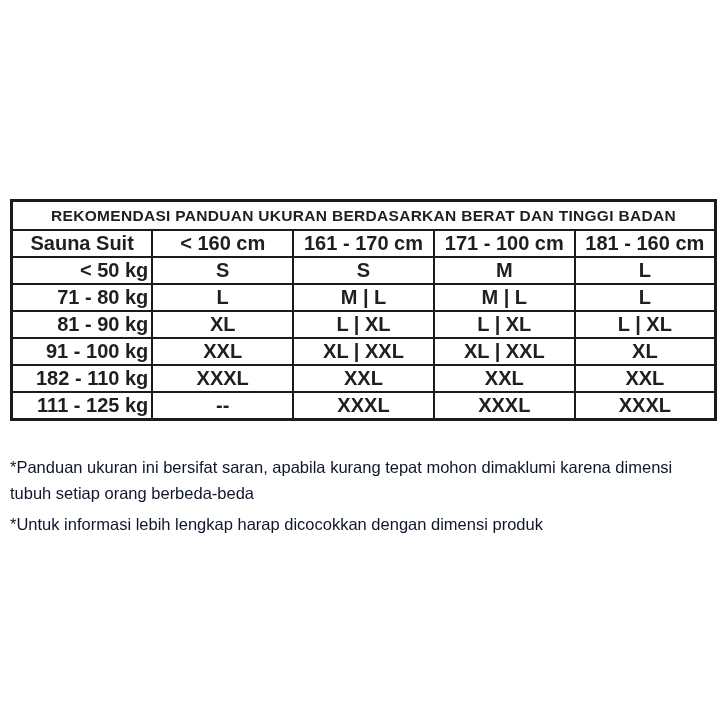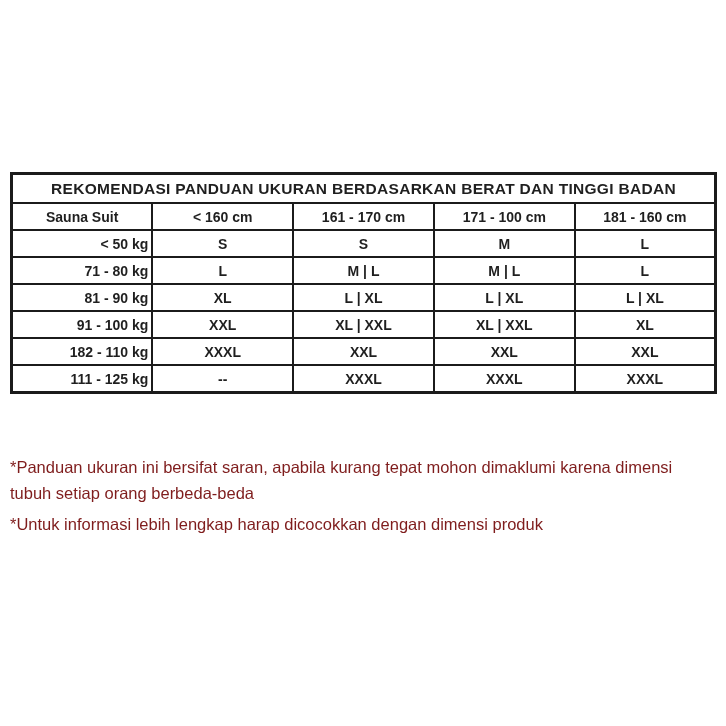--- a/index.html
+++ b/index.html
@@ -14,36 +14,36 @@
   }
   .canvas {
     position: relative;
     width: 726px;
     height: 726px;
     background: #ffffff;
   }
   .chart-wrap {
     position: absolute;
     left: 10px;
-    top: 172px;
+    top: 199px;
     width: 707px;
   }
   table.size-chart {
     width: 100%;
     border-collapse: collapse;
     table-layout: fixed;
     border: 3px solid #1b1b1b;
   }
   table.size-chart td, table.size-chart th {
     border: 2px solid #1b1b1b;
     height: 23px;
     padding: 1px 2px;
     text-align: center;
     vertical-align: middle;
-    font-size: 14px;
+    font-size: 20px;
     font-weight: 700;
     color: #1f1f1f;
     white-space: nowrap;
     overflow: hidden;
   }
   table.size-chart th.title-cell {
     font-size: 15.5px;
     letter-spacing: 0.3px;
     height: 25px;
   }
@@ -53,21 +53,21 @@
     margin-top: 10px;
   }
   .notes {
     position: absolute;
     left: 10px;
     top: 455px;
     width: 708px;
     font-size: 16.5px;
     line-height: 1.55;
     font-weight: 400;
-    color: #7f1d1d;
+    color: #0f172a;
   }
   .notes p {
     margin: 0 0 6px 0;
   }
 </style>
 </head>
 <body>
 
 <div class="canvas">
 

